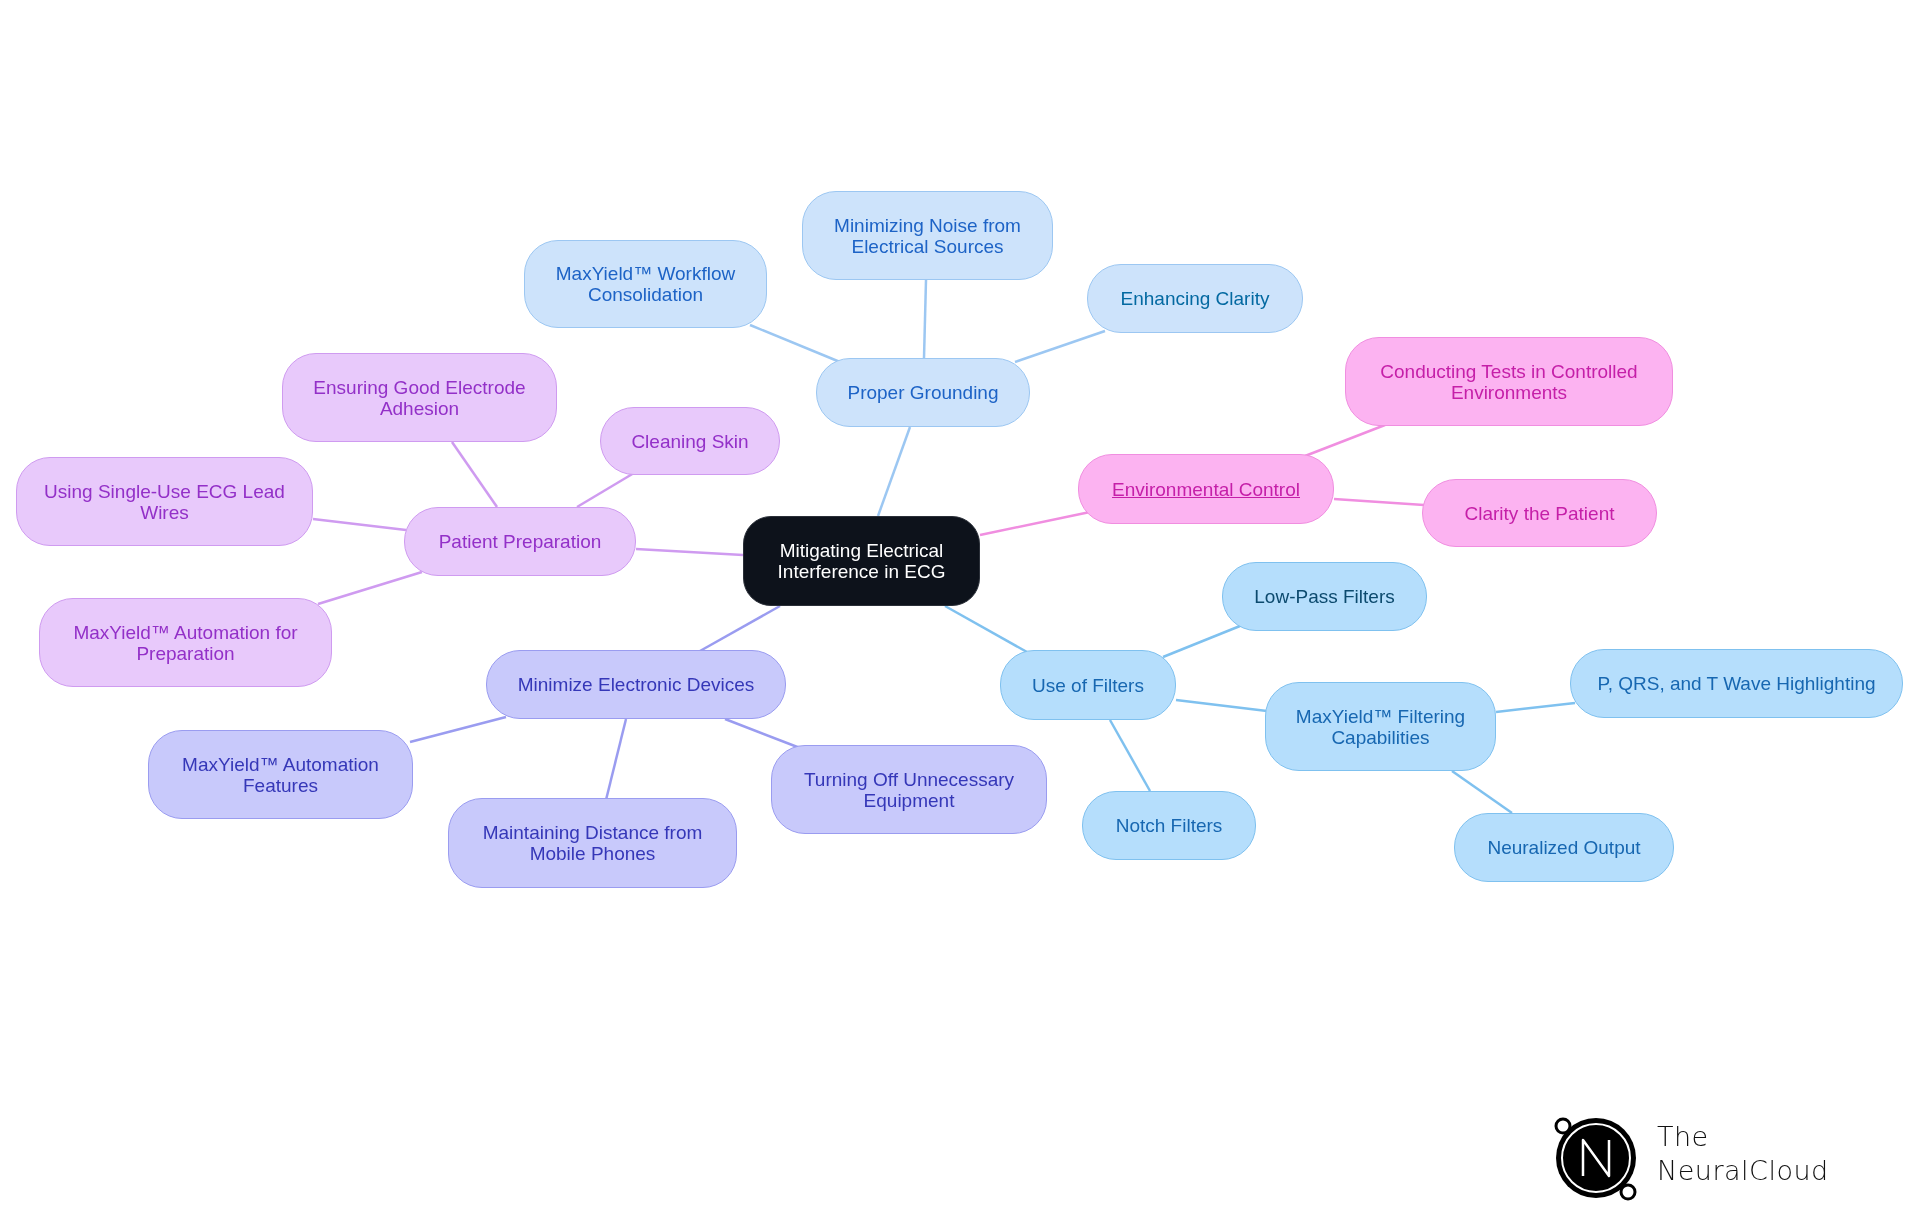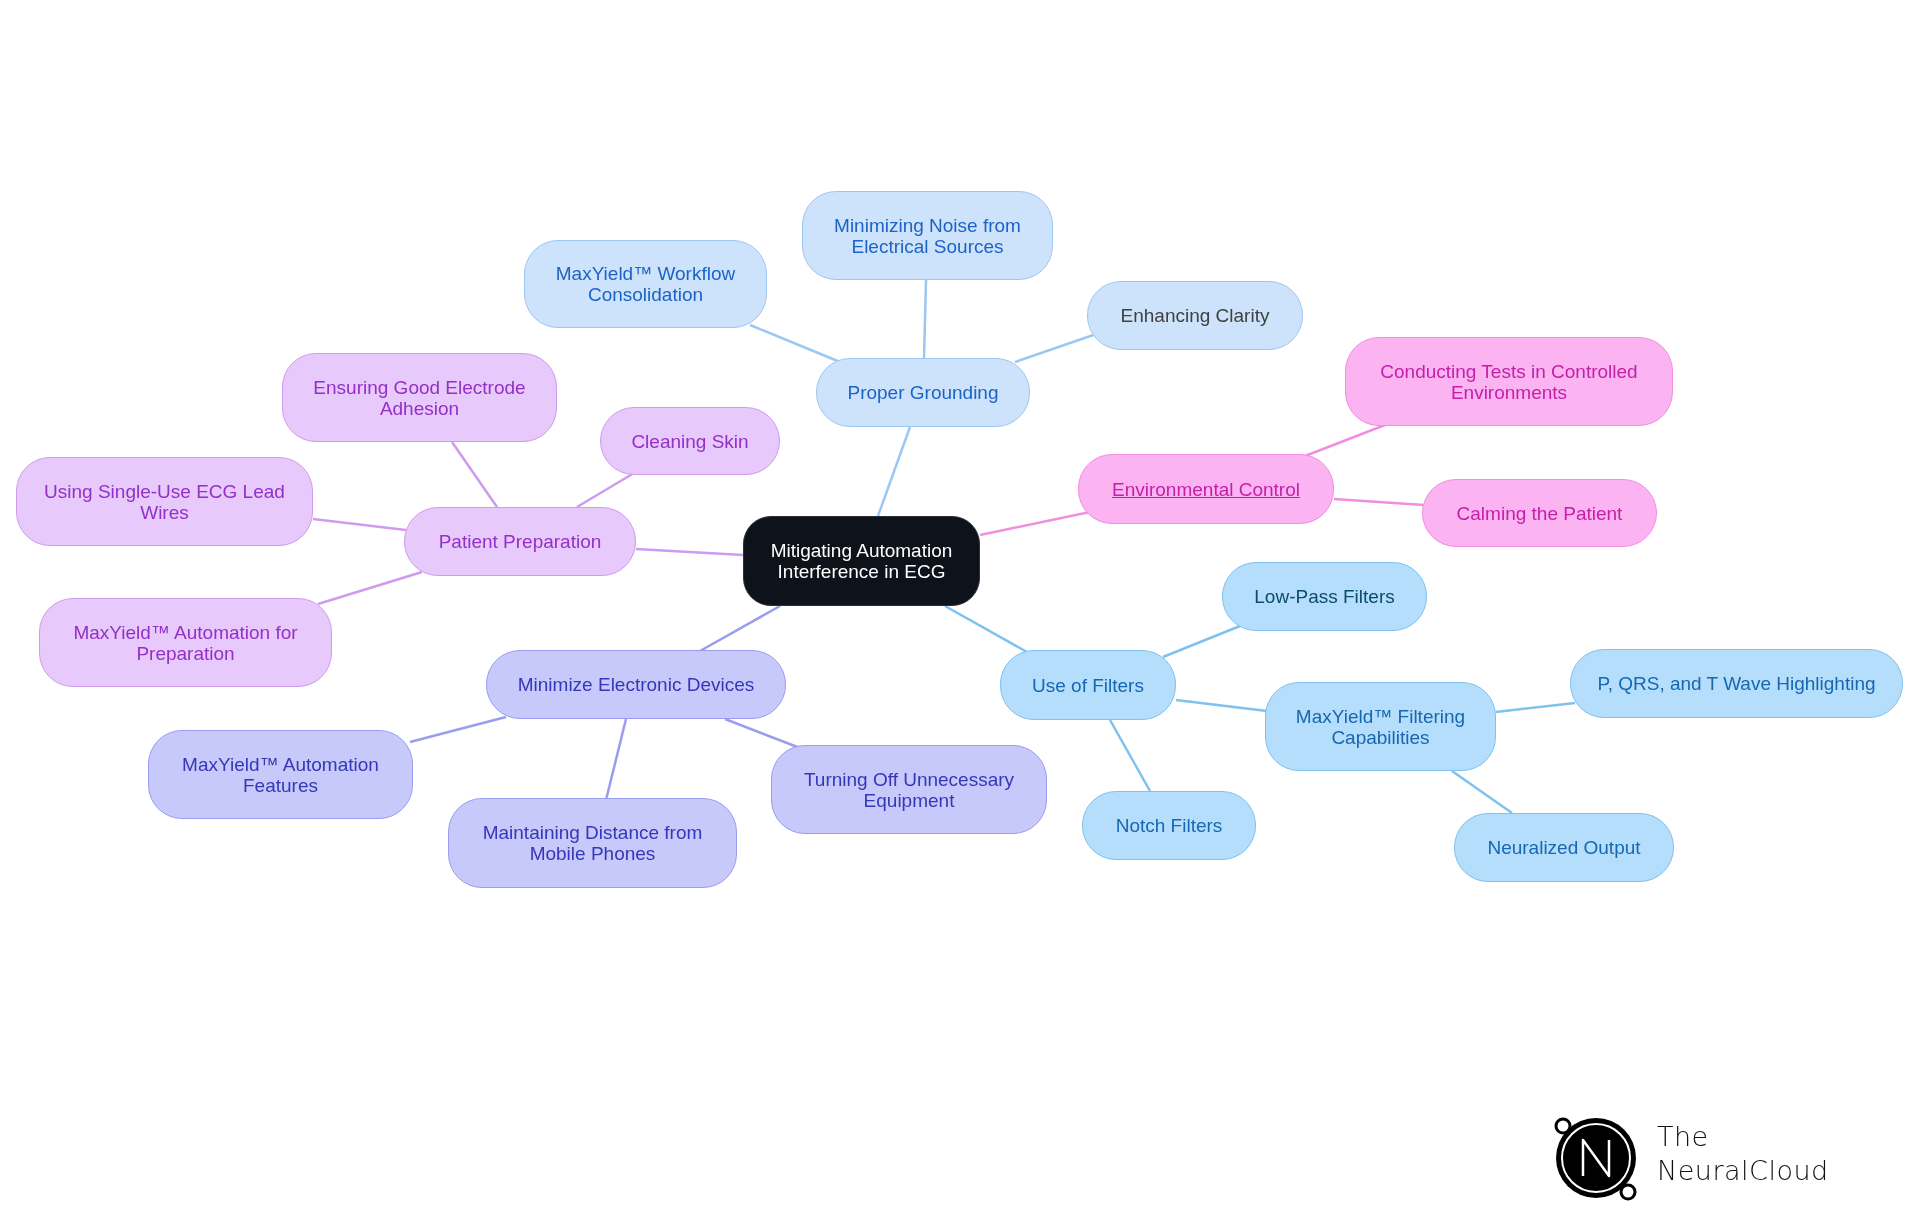--- a/index.html
+++ b/index.html
@@ -41,34 +41,34 @@
   <line x1="626" y1="719" x2="606" y2="800" stroke="#9a9cf0" stroke-width="2.5"></line>
   <line x1="725" y1="719" x2="800" y2="748" stroke="#9a9cf0" stroke-width="2.5"></line>
 
   <line x1="743" y1="555" x2="636" y2="549" stroke="#cf9bf0" stroke-width="2.5"></line>
   <line x1="497" y1="507" x2="452" y2="442" stroke="#cf9bf0" stroke-width="2.5"></line>
   <line x1="577" y1="507" x2="634" y2="473" stroke="#cf9bf0" stroke-width="2.5"></line>
   <line x1="406" y1="530" x2="313" y2="519" stroke="#cf9bf0" stroke-width="2.5"></line>
   <line x1="422" y1="572" x2="318" y2="604" stroke="#cf9bf0" stroke-width="2.5"></line>
 </svg>
 
-<div class="node root" style="left:743px;top:516px;width:237px;height:90px;background:#0d121b;border-color:#2a2f38;color:#ffffff;">Mitigating Automation
+<div class="node root" style="left:743px;top:516px;width:237px;height:90px;background:#0d121b;border-color:#2a2f38;color:#ffffff;">Mitigating Electrical
 Interference in ECG</div>
 
 <div class="node" style="left:816px;top:358px;width:214px;height:69px;background:#cde3fb;border-color:#9cc7f2;color:#1d63c6;">Proper Grounding</div>
 <div class="node" style="left:524px;top:240px;width:243px;height:88px;background:#cde3fb;border-color:#9cc7f2;color:#1d63c6;">MaxYield™ Workflow
 Consolidation</div>
 <div class="node" style="left:802px;top:191px;width:251px;height:89px;background:#cde3fb;border-color:#9cc7f2;color:#1d63c6;">Minimizing Noise from
 Electrical Sources</div>
-<div class="node" style="left:1087px;top:281px;width:216px;height:69px;background:#cde3fb;border-color:#9cc7f2;color:#404040;">Enhancing Clarity</div>
+<div class="node" style="left:1087px;top:264px;width:216px;height:69px;background:#cde3fb;border-color:#9cc7f2;color:#0369a1;">Enhancing Clarity</div>
 
 <div class="node" style="left:1078px;top:454px;width:256px;height:70px;background:#fcb3f1;border-color:#f08ee0;color:#c51fa8;text-decoration:underline;">Environmental Control</div>
 <div class="node" style="left:1345px;top:337px;width:328px;height:89px;background:#fcb3f1;border-color:#f08ee0;color:#c51fa8;">Conducting Tests in Controlled
 Environments</div>
-<div class="node" style="left:1422px;top:479px;width:235px;height:68px;background:#fcb3f1;border-color:#f08ee0;color:#c51fa8;">Calming the Patient</div>
+<div class="node" style="left:1422px;top:479px;width:235px;height:68px;background:#fcb3f1;border-color:#f08ee0;color:#c51fa8;">Clarity the Patient</div>
 
 <div class="node" style="left:1000px;top:650px;width:176px;height:70px;background:#b5defc;border-color:#7fc1ef;color:#1767b1;">Use of Filters</div>
 <div class="node" style="left:1222px;top:562px;width:205px;height:69px;background:#b5defc;border-color:#7fc1ef;color:#0c4a6e;">Low-Pass Filters</div>
 <div class="node" style="left:1082px;top:791px;width:174px;height:69px;background:#b5defc;border-color:#7fc1ef;color:#1767b1;">Notch Filters</div>
 <div class="node" style="left:1265px;top:682px;width:231px;height:89px;background:#b5defc;border-color:#7fc1ef;color:#1767b1;">MaxYield™ Filtering
 Capabilities</div>
 <div class="node" style="left:1570px;top:649px;width:333px;height:69px;background:#b5defc;border-color:#7fc1ef;color:#1767b1;">P, QRS, and T Wave Highlighting</div>
 <div class="node" style="left:1454px;top:813px;width:220px;height:69px;background:#b5defc;border-color:#7fc1ef;color:#1767b1;">Neuralized Output</div>
 
 <div class="node" style="left:486px;top:650px;width:300px;height:69px;background:#c8c9fb;border-color:#9a9cf0;color:#3537b8;">Minimize Electronic Devices</div>

